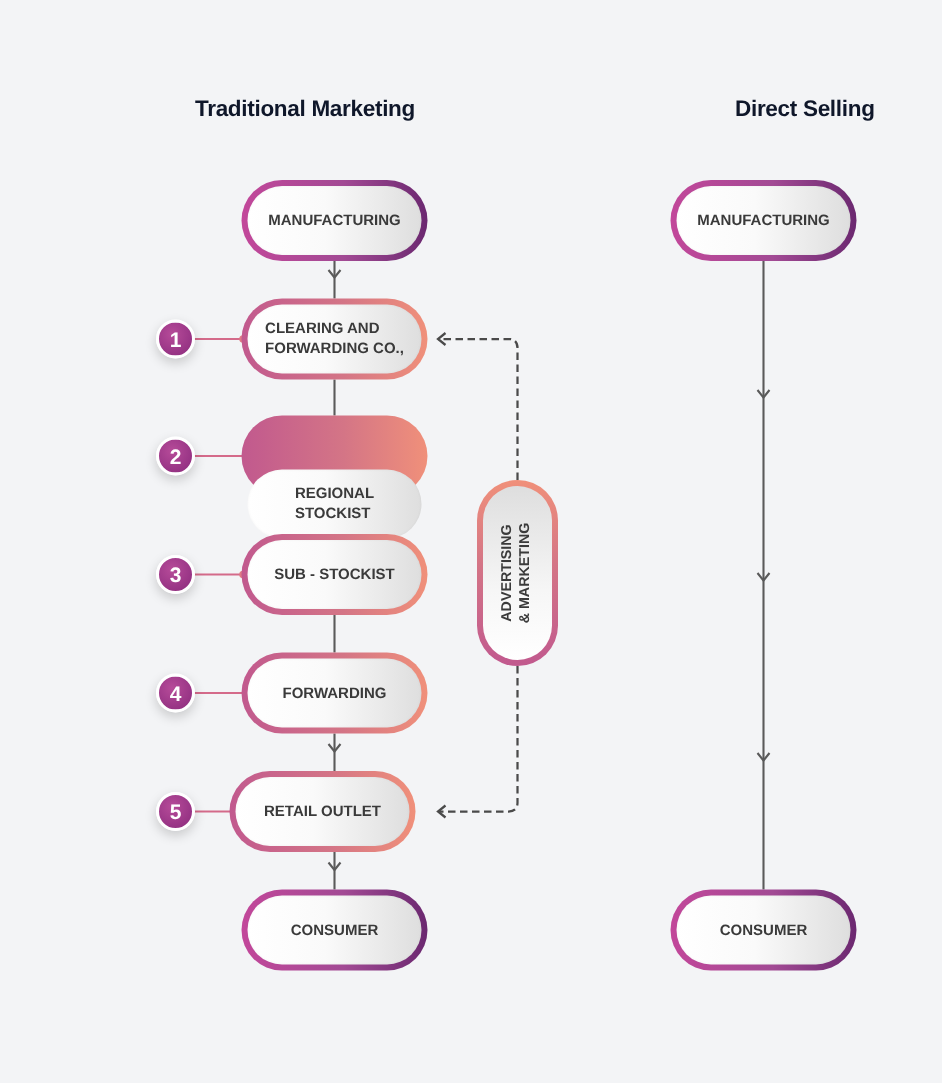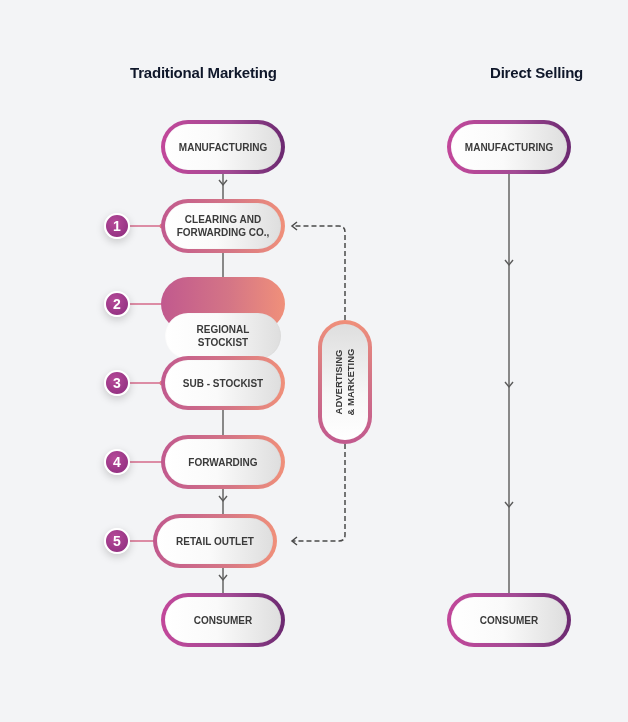--- a/index.html
+++ b/index.html
@@ -2,21 +2,21 @@
 <html><head>
 <meta charset="utf-8">
 <style>
   html, body { margin:0; padding:0; }
   body { width:628px; height:722px; background:#f3f4f6; position:relative; overflow:hidden; font-family:"Liberation Sans", sans-serif; }
   .title { position:absolute; top:64px; font-size:15px; font-weight:bold; color:#0f172a; letter-spacing:-0.2px; }
   #t-trad { left:130px; }
   #t-direct { left:458px;margin-left:32px; }
   svg#lines { position:absolute; left:0; top:0; }
   .node { position:absolute; width:124px; height:54px; box-sizing:border-box; border-radius:27px; padding:4px; }
-  .node .inner { width:100%; height:100%; border-radius:23px; background:linear-gradient(90deg,#ffffff 0%,#fafafa 45%,#dedede 100%); display:flex; align-items:center; justify-content:center; text-align:center; font-size:10px; font-weight:bold; color:#3a3a3a; line-height:13px; box-shadow:inset 0 0 2px rgba(0,0,0,0.05); }
+  .node .inner { width:100%; height:100%; border-radius:23px; background:linear-gradient(90deg,#ffffff 0%,#fafafa 45%,#dedede 100%); display:flex; align-items:center; justify-content:center; font-size:10px; font-weight:bold; color:#3a3a3a; line-height:13px; box-shadow:inset 0 0 2px rgba(0,0,0,0.05); }
   .node.dark { background:linear-gradient(90deg,#c2479a 0%,#a24a94 55%,#6b2870 100%); }
   .node.warm { background:linear-gradient(90deg,#c1598e 0%,#d47586 55%,#f0907a 100%); }
   .badge { position:absolute; width:22px; height:22px; border-radius:50%; background:radial-gradient(circle at 40% 35%,#b64b99,#8a2a7c); border:2px solid #ffffff; box-shadow:0 3px 8px rgba(0,0,0,0.18); color:#fff; font-weight:bold; font-size:14px; display:flex; align-items:center; justify-content:center; box-sizing:content-box; }
   .adv { position:absolute; left:318px; top:320px; width:54px; height:124px; border-radius:27px; padding:4px; box-sizing:border-box; background:linear-gradient(180deg,#f0907a 0%,#d47586 45%,#c1598e 100%); }
   .adv .inner { width:100%; height:100%; border-radius:23px; background:linear-gradient(180deg,#dedede 0%,#f6f6f6 60%,#ffffff 100%); display:flex; align-items:center; justify-content:center; }
   .adv .vtext { transform:rotate(-90deg); white-space:nowrap; font-size:9.5px; font-weight:bold; color:#3a3a3a; line-height:12px; text-align:center; }
 </style>
 </head>
 <body>
 

